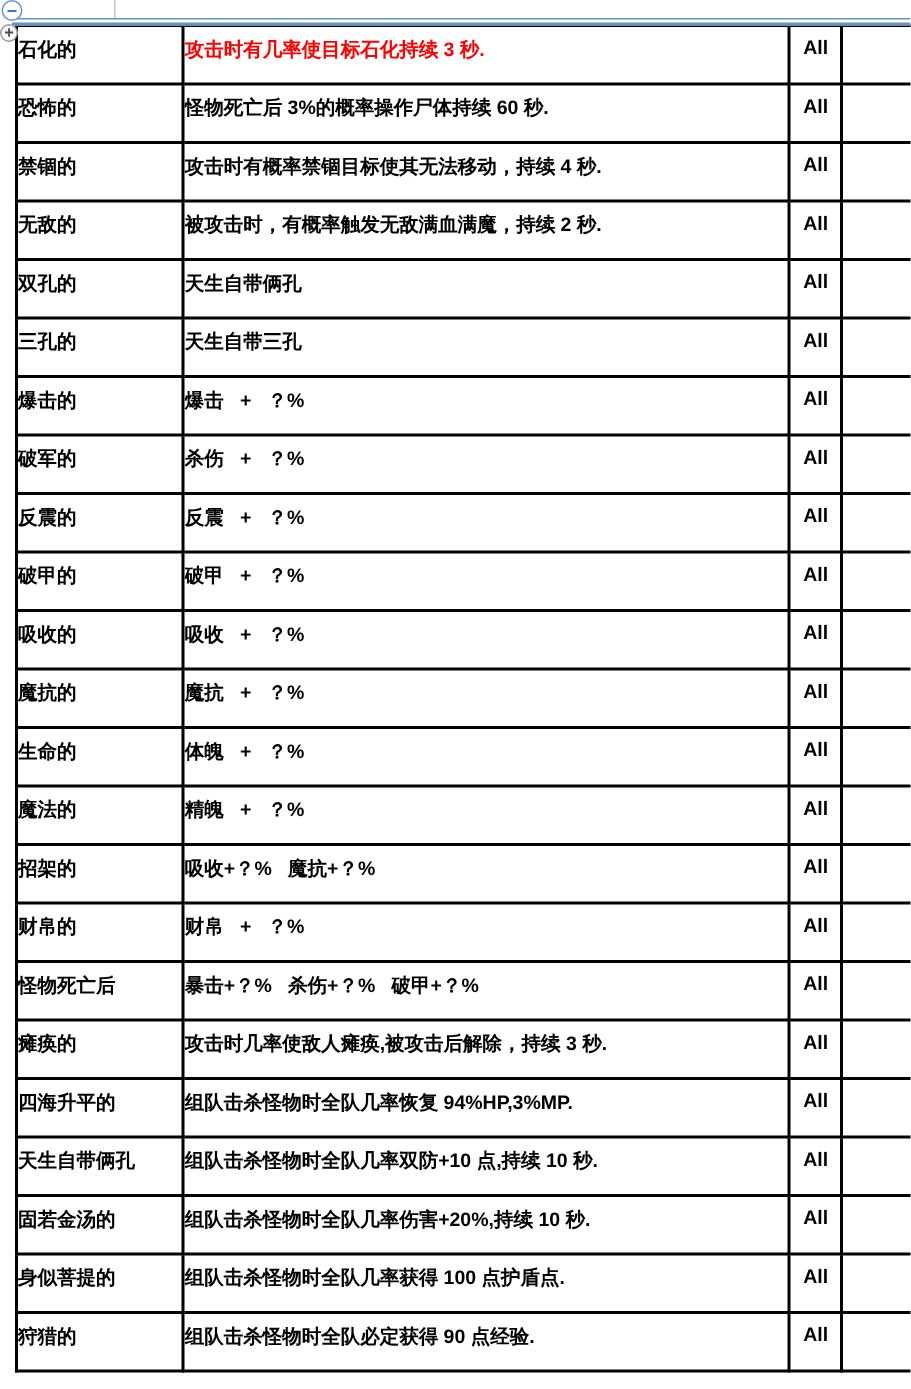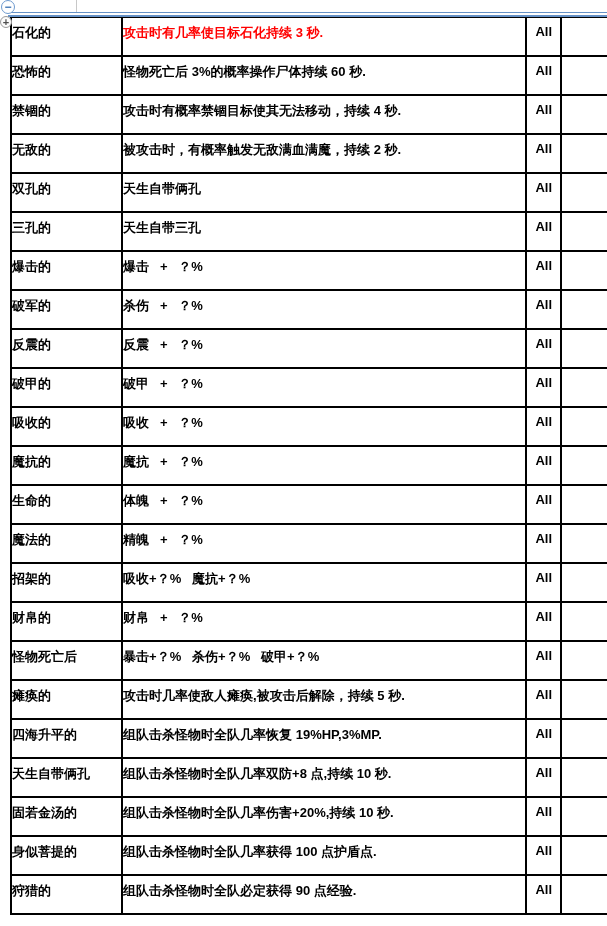--- a/index.html
+++ b/index.html
@@ -198,35 +198,35 @@
 
     <tr>
       <td class="c-name">怪物死亡后</td>
       <td class="c-desc">暴击+？%   杀伤+？%   破甲+？%</td>
       <td class="c-scope">All</td>
       <td class="c-extra"></td>
     </tr>
 
     <tr>
       <td class="c-name">瘫痪的</td>
-      <td class="c-desc">攻击时几率使敌人瘫痪,被攻击后解除，持续 5 秒.</td>
+      <td class="c-desc">攻击时几率使敌人瘫痪,被攻击后解除，持续 3 秒.</td>
       <td class="c-scope">All</td>
       <td class="c-extra"></td>
     </tr>
 
     <tr>
       <td class="c-name">四海升平的</td>
-      <td class="c-desc">组队击杀怪物时全队几率恢复 19%HP,3%MP.</td>
+      <td class="c-desc">组队击杀怪物时全队几率恢复 94%HP,3%MP.</td>
       <td class="c-scope">All</td>
       <td class="c-extra"></td>
     </tr>
 
     <tr>
       <td class="c-name">天生自带俩孔</td>
-      <td class="c-desc">组队击杀怪物时全队几率双防+8 点,持续 10 秒.</td>
+      <td class="c-desc">组队击杀怪物时全队几率双防+10 点,持续 10 秒.</td>
       <td class="c-scope">All</td>
       <td class="c-extra"></td>
     </tr>
 
     <tr>
       <td class="c-name">固若金汤的</td>
       <td class="c-desc">组队击杀怪物时全队几率伤害+20%,持续 10 秒.</td>
       <td class="c-scope">All</td>
       <td class="c-extra"></td>
     </tr>

